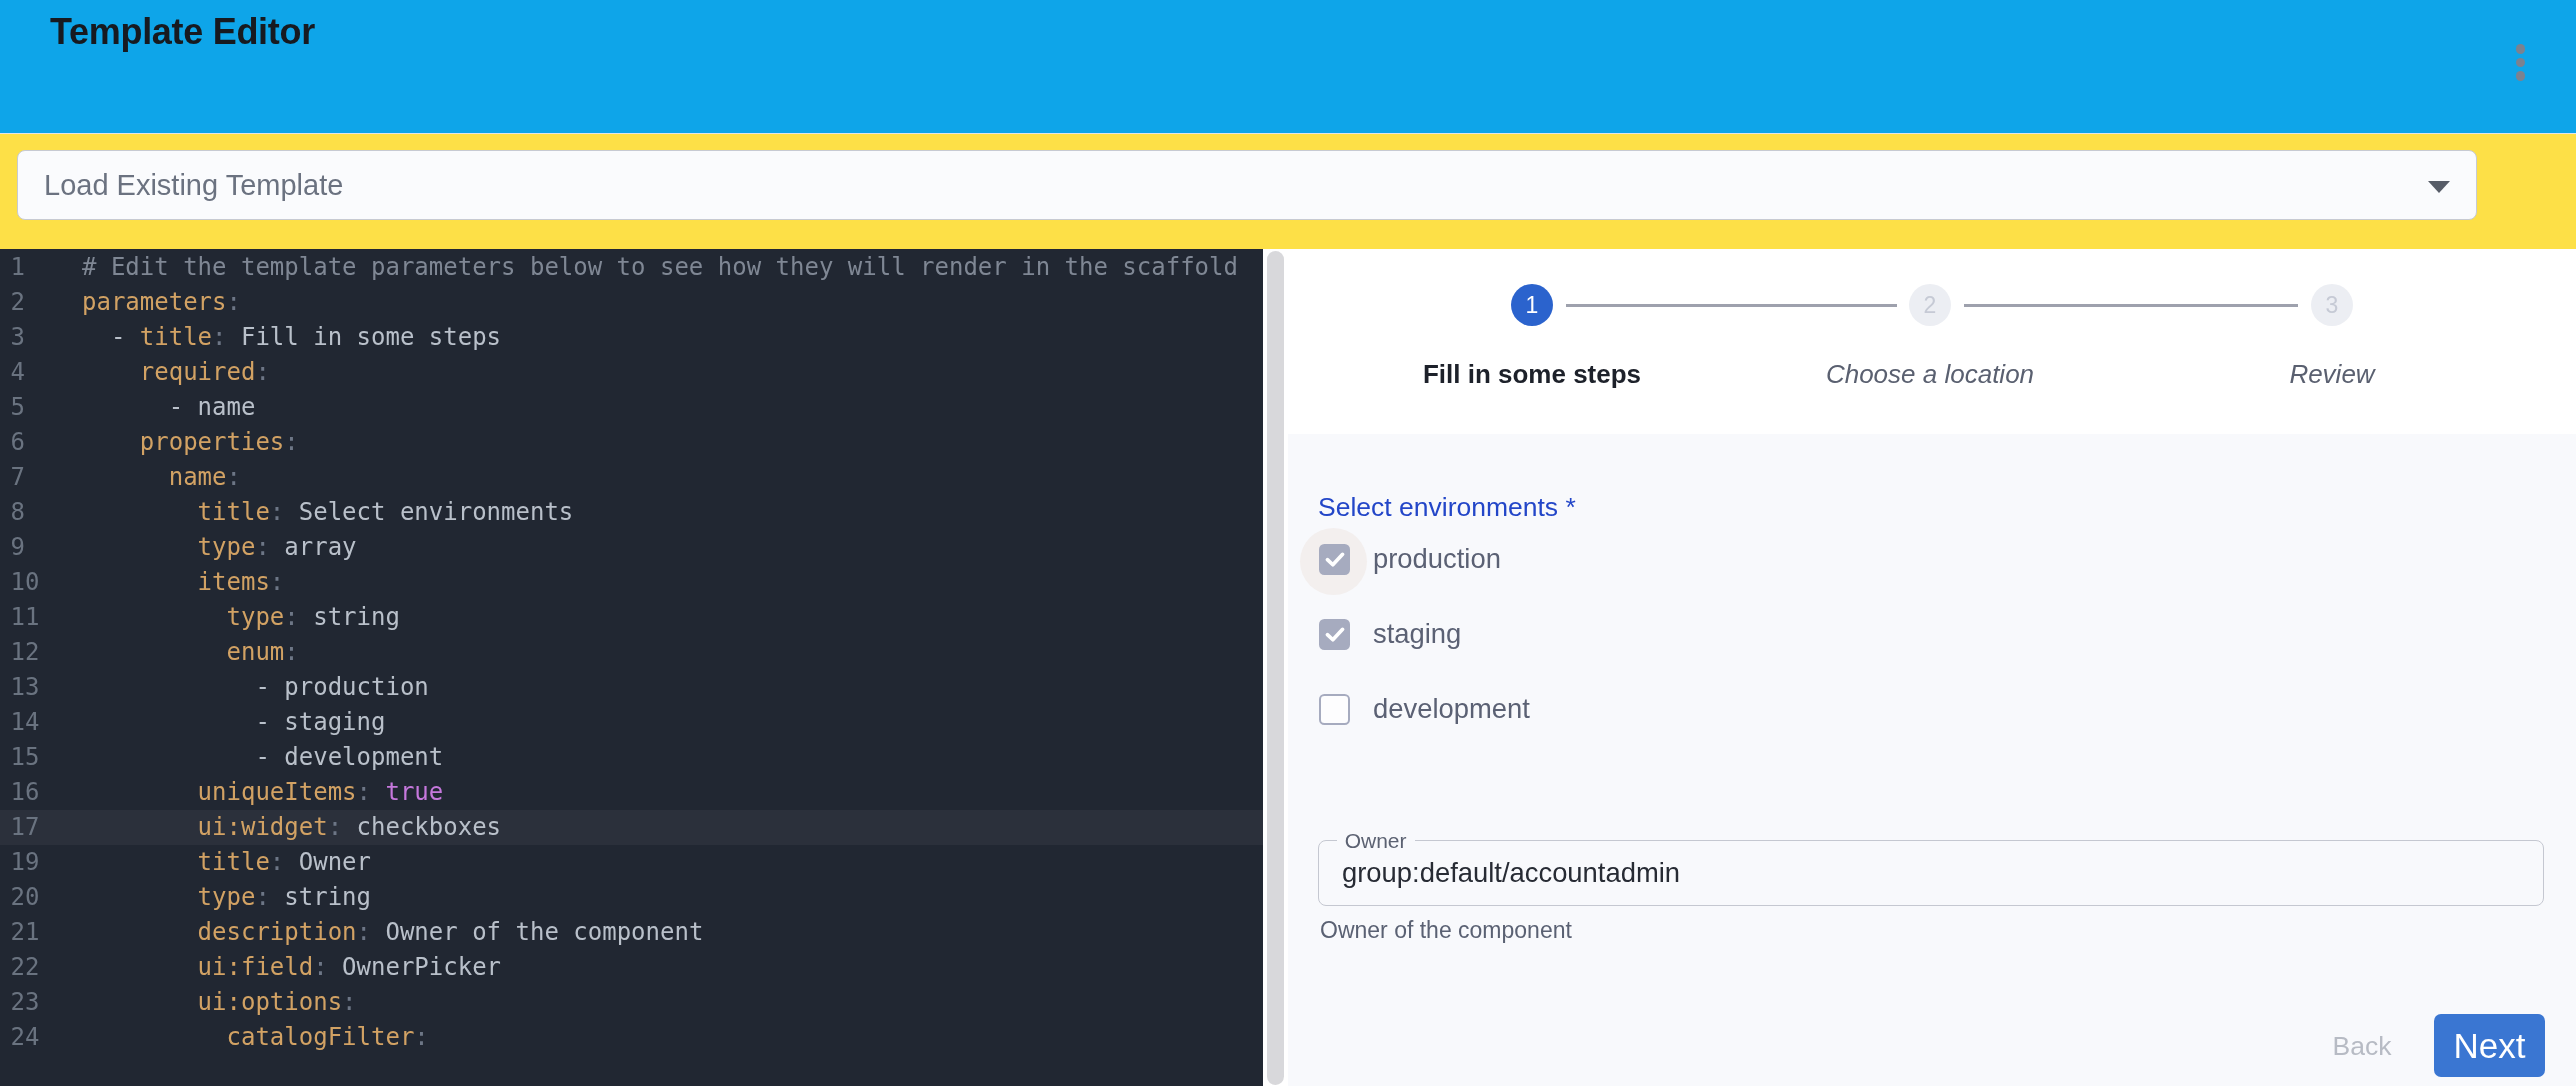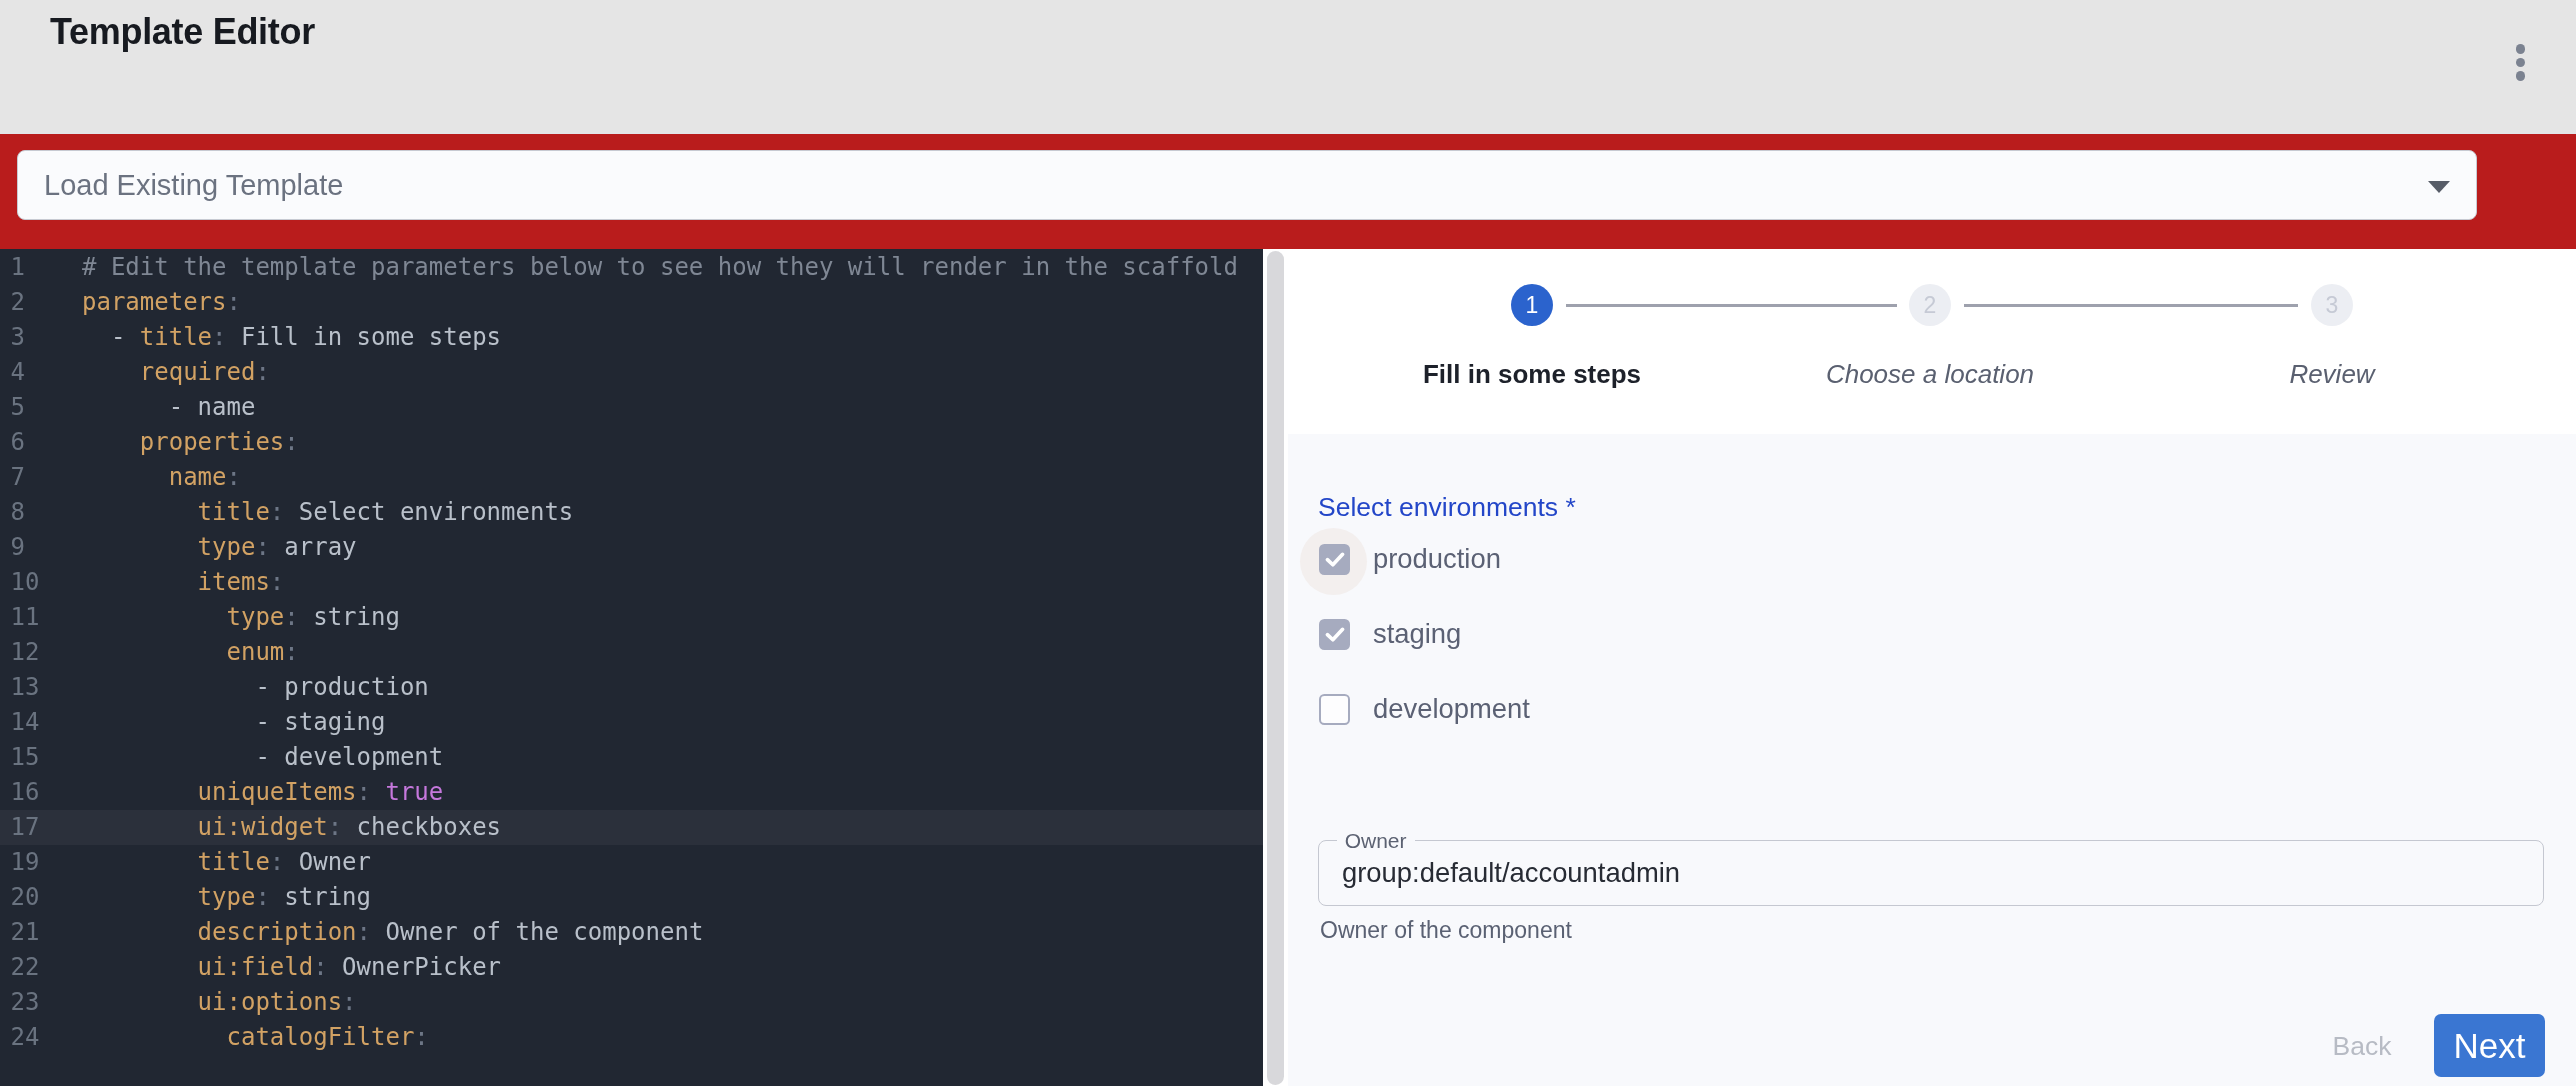--- a/index.html
+++ b/index.html
@@ -17,28 +17,28 @@
     --form-bg:#f8f9fc;
     --checkbox-fill:#a6abbf;
     --muted-text:#5b6174;
   }
   *{margin:0;padding:0;box-sizing:border-box;}
   html,body{width:2576px;height:1086px;overflow:hidden;background:#ffffff;}
   body{font-family:"Liberation Sans",sans-serif;position:relative;}
   .app{position:absolute;inset:0;width:2576px;height:1086px;background:#fff;}
 
   
-  .header{position:absolute;left:0;top:0;width:2576px;height:133px;background:#e5e5e5;}
+  .header{position:absolute;left:0;top:0;width:2576px;height:133px;background:#0ea5e9;}
   .page-title{position:absolute;left:50px;top:10.6px;font-size:36px;font-weight:700;color:#171a20;letter-spacing:-0.3px;}
   .page-subtitle{position:absolute;left:50px;top:74px;font-size:26px;font-weight:400;color:#474d58;}
   .kebab{position:absolute;left:2495px;top:35px;width:51px;height:55px;background:none;border:none;cursor:pointer;display:flex;flex-direction:column;align-items:center;justify-content:center;gap:3.5px;}
   .kebab span{width:9.7px;height:9.7px;border-radius:50%;background:#7b8290;display:block;}
 
   
-  .loadbar{position:absolute;left:0;top:133px;width:2576px;height:116px;background:#b91c1c;border-top:1.8px solid #e3e5e9;}
+  .loadbar{position:absolute;left:0;top:133px;width:2576px;height:116px;background:#fde047;border-top:1.8px solid #e3e5e9;}
   .select{position:absolute;left:17px;top:16px;width:2460px;height:70px;background:#fafbfd;border:1.8px solid #c7cad2;border-radius:8px;display:flex;align-items:center;cursor:pointer;}
   .select .ph{margin-left:26px;font-size:29px;color:#6b7280;}
   .caret{position:absolute;right:26.5px;top:50%;margin-top:-4.4px;width:0;height:0;border-left:11.5px solid transparent;border-right:11.5px solid transparent;border-top:12.4px solid #575d68;}
   .clear-btn{position:absolute;left:2498px;top:163px;width:44px;height:44px;border:none;background:none;cursor:pointer;padding:0;}
 
   
   .main{position:absolute;left:0;top:249px;width:2576px;height:838px;}
   .editor{position:absolute;left:0;top:0;width:1263px;height:838px;background:var(--editor-bg);overflow:hidden;font-family:"DejaVu Sans Mono",monospace;font-size:24px;cursor:text;}
   .line{position:relative;height:35px;line-height:35px;white-space:pre;}
   .line.hl{background:var(--editor-highlight);}

